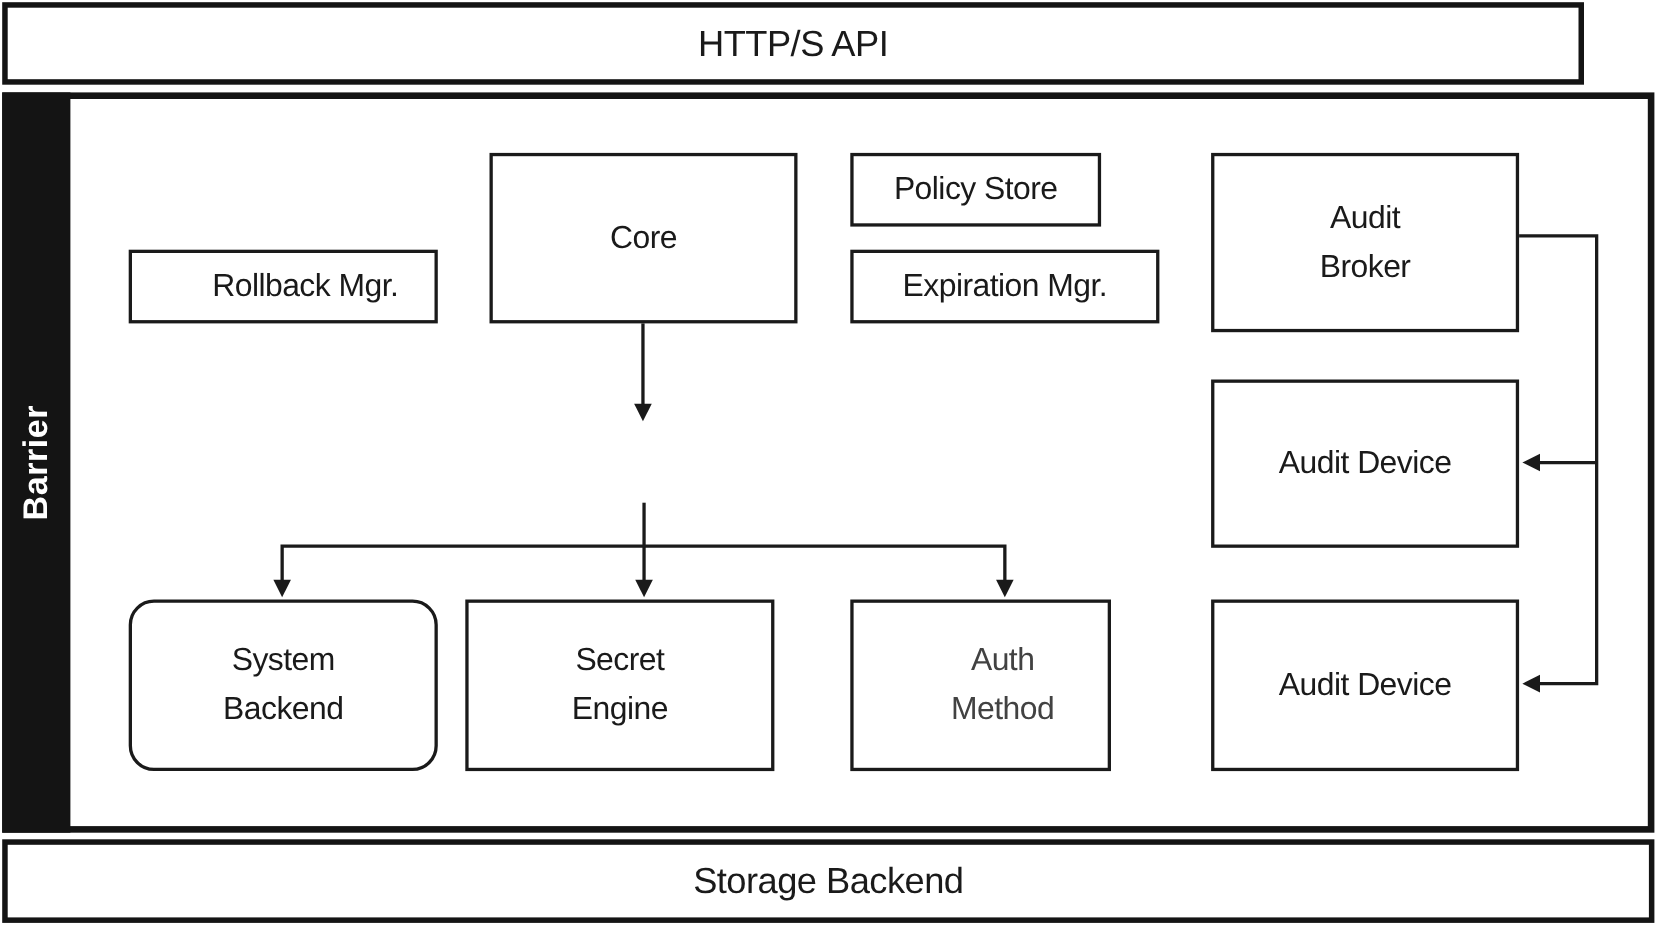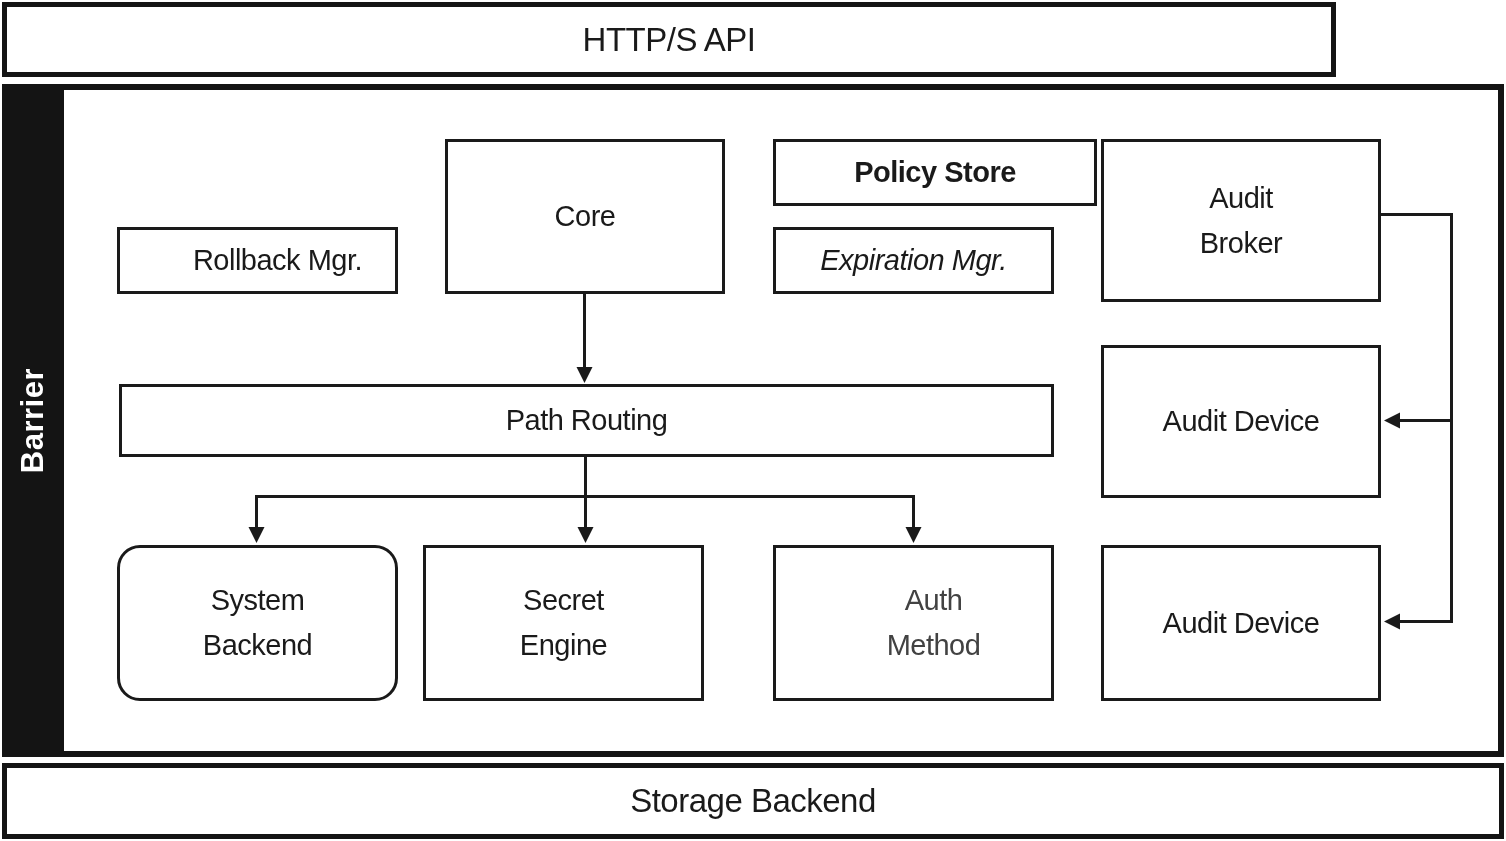--- a/index.html
+++ b/index.html
@@ -84,75 +84,72 @@
   svg.connectors polygon {
     fill: #1a1a1a;
     stroke: none;
   }
 </style>
 </head>
 <body>
 
 <div class="stage">
 
-  <div class="bar" style="left:2px; top:2px; width:1334px; height:75px;">
+  <div class="bar" style="left:2px; top:2px; width:1438px; height:75px;">
     <span class="label">HTTP/S API</span>
   </div>
 
   <div class="main-box"></div>
 
   <div class="barrier-bar">
     <span class="barrier-label">Barrier</span>
   </div>
 
 
   <div class="node" style="left:117px; top:227px; width:281px; height:67px;padding-left:40px;">
     <span class="label">Rollback Mgr.</span>
   </div>
 
   <div class="node" style="left:445px; top:139px; width:280px; height:155px;">
     <span class="label">Core</span>
   </div>
 
-  <div class="node" style="left:773px; top:139px; width:324px; height:67px;font-weight:bold;">
+  <div class="node" style="left:773px; top:139px; width:228px; height:67px;">
     <span class="label">Policy Store</span>
   </div>
 
-  <div class="node" style="left:773px; top:227px; width:281px; height:67px;font-style:italic;">
+  <div class="node" style="left:773px; top:227px; width:281px; height:67px;">
     <span class="label">Expiration Mgr.</span>
   </div>
 
   <div class="node" style="left:1101px; top:139px; width:280px; height:163px;">
     <span class="label">Audit
 Broker</span>
   </div>
 
-  <div class="node" style="left:119px; top:384px; width:935px; height:73px;">
-    <span class="label">Path Routing</span>
-  </div>
 
   <div class="node" style="left:1101px; top:345px; width:280px; height:153px;">
     <span class="label">Audit Device</span>
   </div>
 
   <div class="node" style="left:1101px; top:545px; width:280px; height:156px;">
     <span class="label">Audit Device</span>
   </div>
 
   <div class="node" style="left:117px; top:545px; width:281px; height:156px;border-radius:23px;">
     <span class="label">System
 Backend</span>
   </div>
 
   <div class="node" style="left:423px; top:545px; width:281px; height:156px;">
     <span class="label">Secret
 Engine</span>
   </div>
 
-  <div class="node" style="left:773px; top:545px; width:281px; height:156px;padding-left:40px;">
+  <div class="node" style="left:773px; top:545px; width:237px; height:156px;padding-left:40px;">
     <span class="label muted">Auth
 Method</span>
   </div>
 
   <div class="bar" style="left:2px; top:763px; width:1502px; height:76px;">
     <span class="label">Storage Backend</span>
   </div>
 
   <svg class="connectors" width="1506" height="841" viewBox="0 0 1506 841">
 

